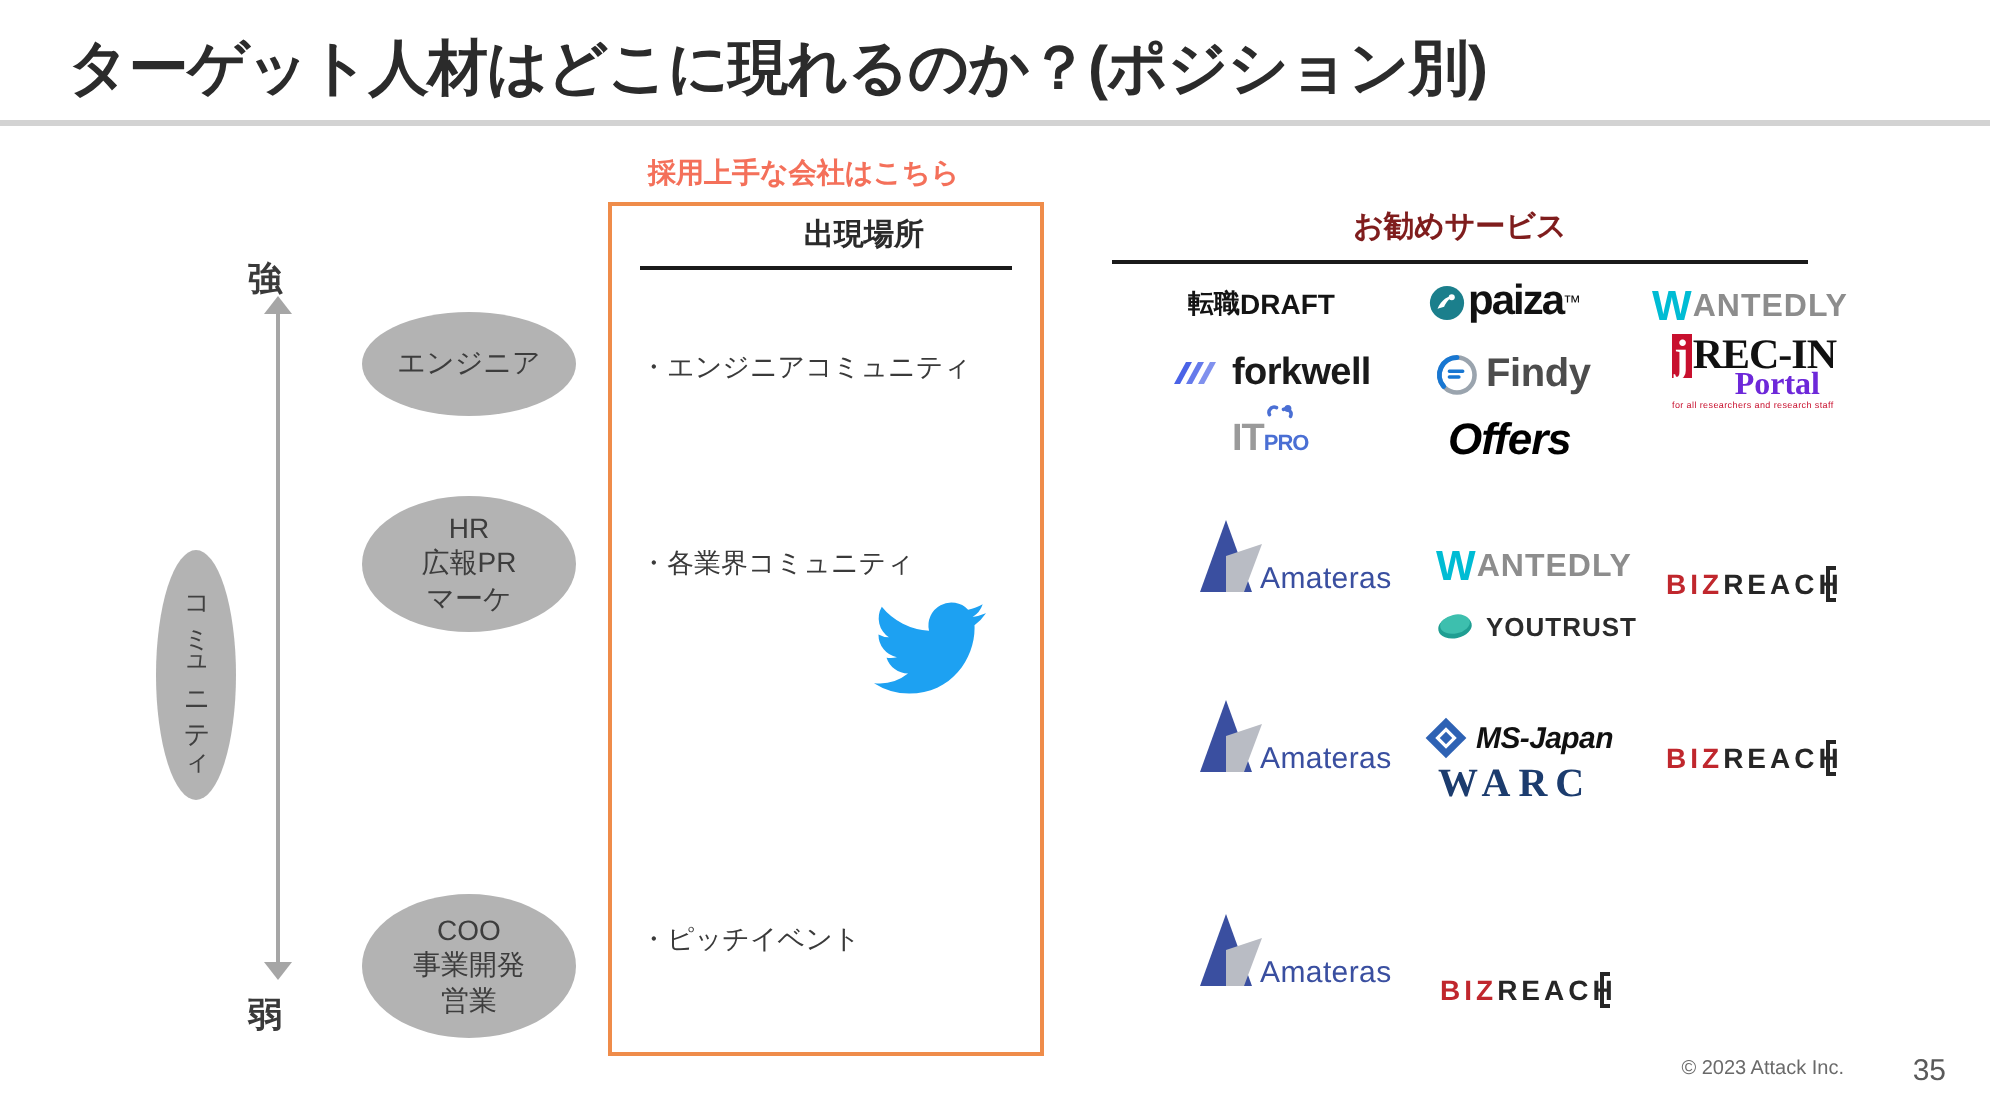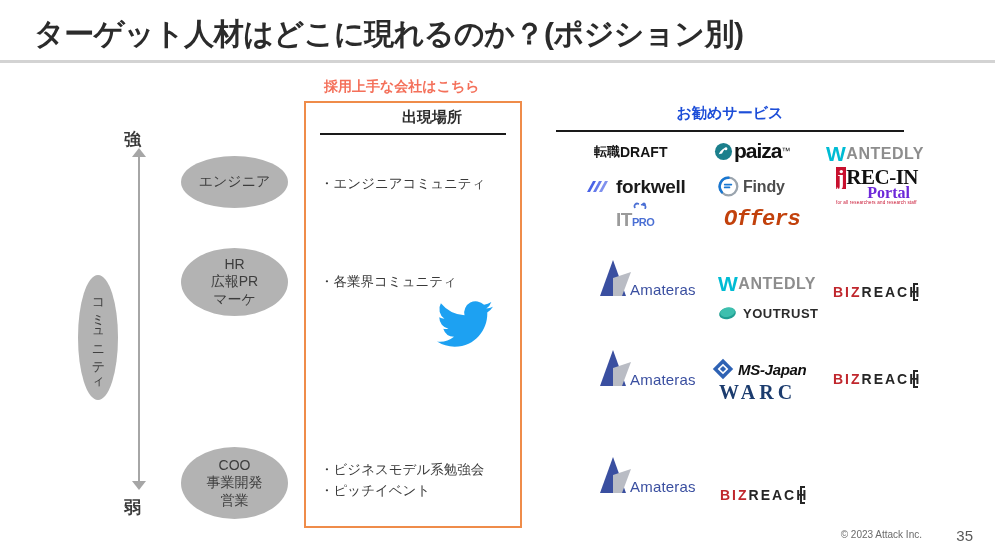--- a/index.html
+++ b/index.html
@@ -99,54 +99,54 @@
   .place.p3{top:350px;}
   .place.p4{top:460px;}
 
   .twitter{
     position:absolute;left:432px;top:296px;width:66px;height:56px;
   }
 
   
   .svc-head{
     position:absolute;left:556px;top:104px;width:348px;
-    text-align:center;font-size:15px;font-weight:700;color:#1d4ed8;
+    text-align:center;font-size:15px;font-weight:700;color:#7f1d1d;
   }
   .svc-head-rule{
     position:absolute;left:556px;top:130px;width:348px;height:2px;
     background:#1a1a1a;
   }
 
   .logo{
     position:absolute;display:flex;align-items:center;
     white-space:nowrap;
     padding-left:36px;
   }
 
   
   .l-tenshoku{font-size:14px;font-weight:700;color:#141414;letter-spacing:0px;}
   .l-tenshoku .jp{font-size:13px;}
   .l-paiza{font-size:21px;font-weight:800;color:#111;letter-spacing:-1px;}
   .l-paiza .tm{font-size:9px;vertical-align:super;font-weight:400;}
   .l-wantedly{font-size:16px;font-weight:700;color:#8d8d8d;letter-spacing:0.5px;}
   .l-wantedly .w{color:#00bcd4;font-size:21px;font-weight:800;}
   .l-forkwell{font-size:19px;font-weight:700;color:#1a1a1a;letter-spacing:-0.3px;}
-  .l-findy{font-size:16px;font-weight:600;color:#4d4d4d;letter-spacing:-0.2px;}
+  .l-findy{font-size:20px;font-weight:600;color:#4d4d4d;letter-spacing:-0.2px;}
   .l-jrecin{line-height:1;}
   .l-jrecin .j{
     display:inline-block;background:#c8102e;color:#fff;
     font-weight:800;font-size:22px;padding:0 2px 0 1px;
     font-family:"Liberation Serif",serif;
   }
   .l-jrecin .recin{font-size:21px;font-weight:800;color:#111;font-family:"Liberation Serif",serif;letter-spacing:-0.5px;}
   .l-jrecin .portal{font-size:16px;font-weight:800;color:#6d28d9;font-family:"Liberation Serif",serif;}
   .l-jrecin .tag{font-size:4.5px;color:#c8102e;letter-spacing:0.2px;}
   .l-itpro{font-size:19px;font-weight:600;color:#9a9a9a;letter-spacing:-0.5px;}
   .l-itpro .pro{font-size:11px;font-weight:700;color:#4a6fd4;}
-  .l-offers{font-size:22px;font-weight:700;font-style:italic;color:#c2410c;font-family:Liberation Mono, monospace;letter-spacing:-0.5px;}
+  .l-offers{font-size:22px;font-weight:700;font-style:italic;color:#000000;font-family:Liberation Sans, sans-serif;letter-spacing:-0.5px;}
   .l-amateras{font-size:15px;color:#3a4fa0;letter-spacing:0.2px;}
   .l-youtrust{font-size:13px;font-weight:700;color:#2b2b2b;letter-spacing:0.5px;}
   .l-bizreach{font-size:14px;font-weight:700;letter-spacing:2px;color:#262626;}
   .l-bizreach .biz{color:#c0272d;}
   .l-msjapan{font-size:15px;font-weight:800;font-style:italic;color:#111;letter-spacing:-0.3px;}
   .l-warc{font-size:20px;font-weight:600;color:#1c3c6e;letter-spacing:4px;font-family:"Liberation Serif",serif;}
 
   
   .copyright{
     position:absolute;right:73px;bottom:10px;
@@ -200,21 +200,20 @@
   <div class="col-head">出現場所</div>
   <div class="col-head-rule"></div>
 
   <div class="place p2">
       <div>・各業界コミュニティ</div>
     </div>
   <div class="place p1">
       <div>・エンジニアコミュニティ</div>
     </div>
   <div class="place p4">
-      <div>・ビジネスモデル系勉強会</div>
       <div>・ピッチイベント</div>
     </div>
 
   <div class="twitter">
     <svg viewBox="0 0 24 24" width="66" height="56" aria-hidden="true">
       <path fill="#1DA1F2" d="M23.95 4.57a10 10 0 0 1-2.82.77 4.96 4.96 0 0 0 2.16-2.72c-.95.56-2 .96-3.12 1.18a4.92 4.92 0 0 0-8.38 4.48A13.97 13.97 0 0 1 1.67 3.15a4.92 4.92 0 0 0 1.52 6.57A4.9 4.9 0 0 1 .96 9.1v.06a4.92 4.92 0 0 0 3.95 4.83 4.96 4.96 0 0 1-2.22.08 4.93 4.93 0 0 0 4.6 3.42A9.87 9.87 0 0 1 0 19.54a13.94 13.94 0 0 0 7.55 2.21c9.06 0 14-7.5 14-14 0-.21 0-.42-.02-.63a9.94 9.94 0 0 0 2.46-2.55z"></path>
     </svg>
   </div>
 
   <div class="svc-head">お勧めサービス</div>

